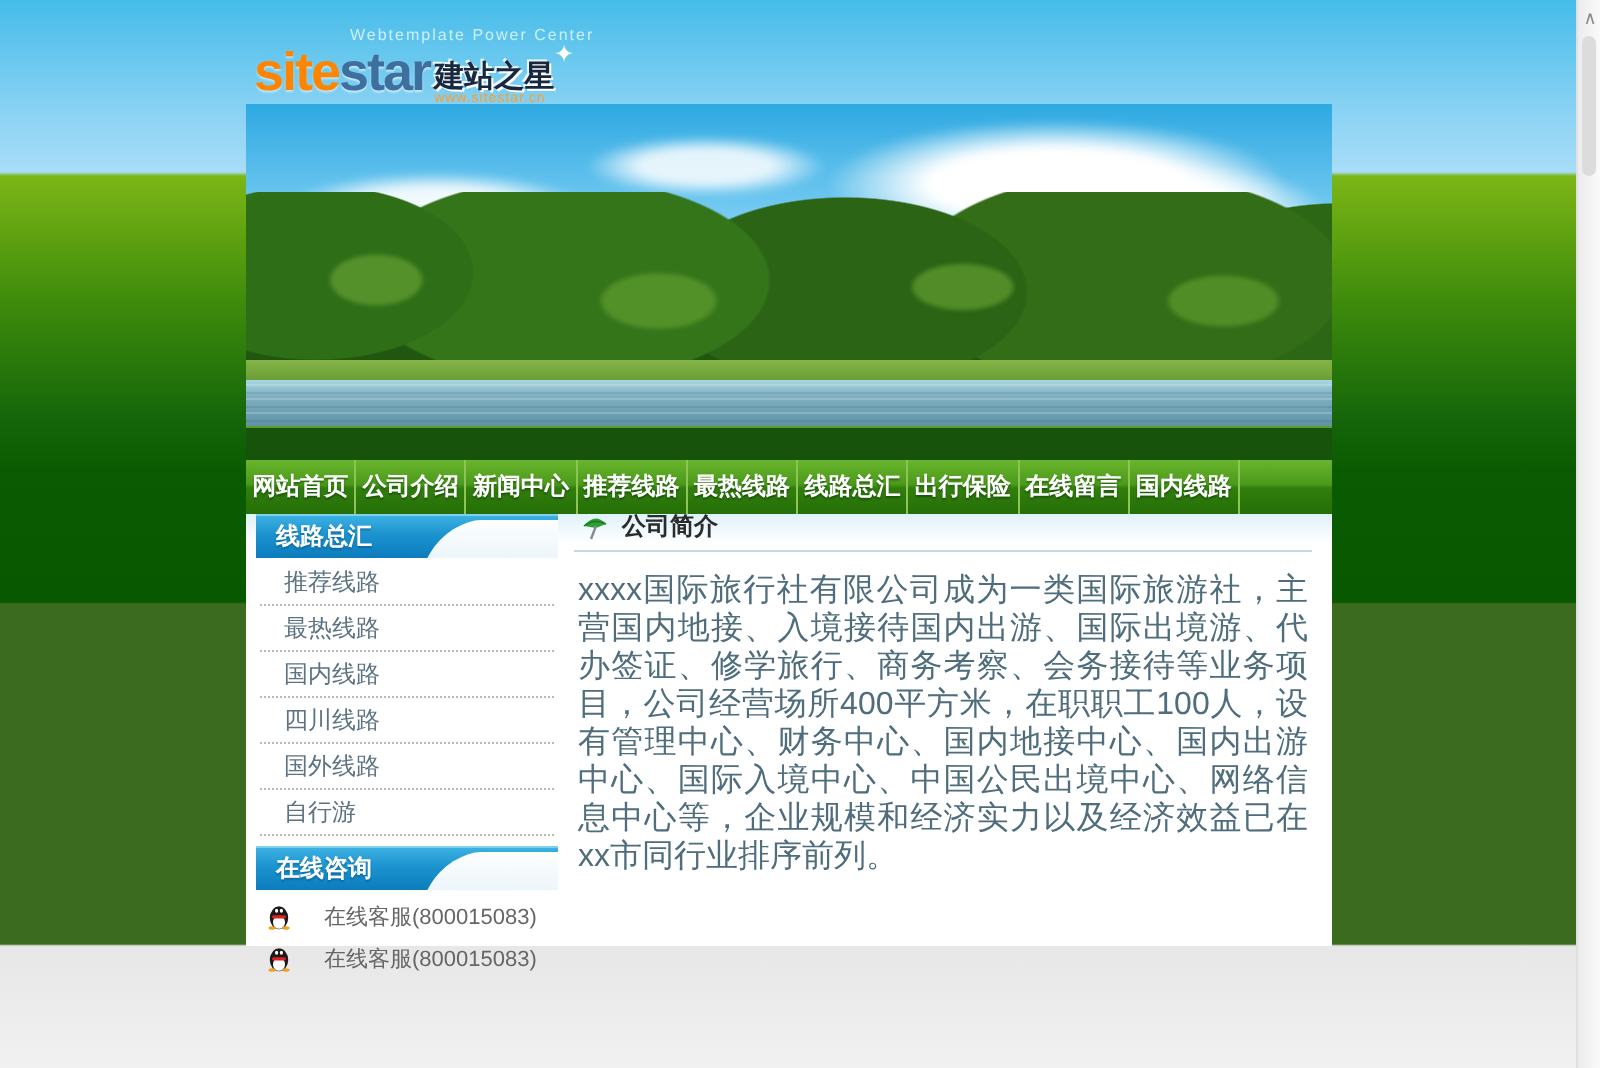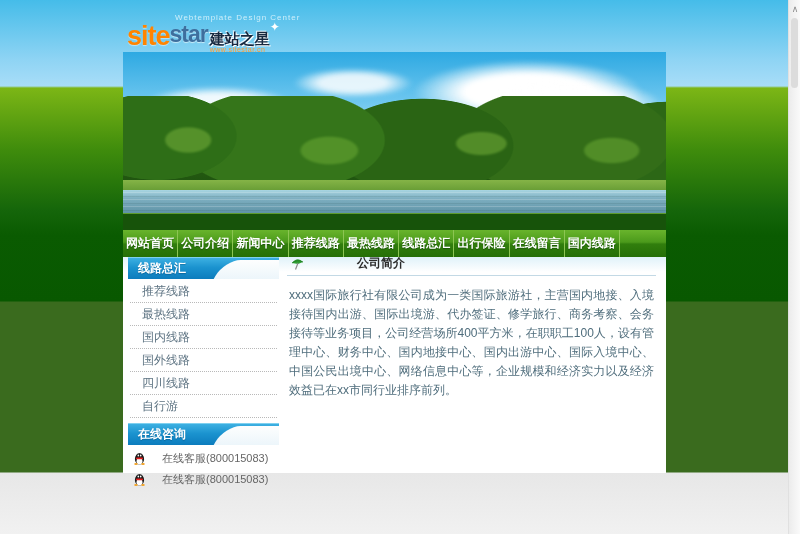--- a/index.html
+++ b/index.html
@@ -12,21 +12,21 @@
       #3a6b1e 302px, #3a6b1e 472px,
       #e7e7e7 473px, #f1f1f1 534px);
   }
 
   
   .logo { position:absolute; left:127px; top:13px; width:200px; cursor:pointer; }
   .logo .tagline { font-size:8px; color:#cdeffb; letter-spacing:1px; padding-left:48px; }
   .brandrow { display:flex; align-items:flex-start; line-height:1; margin-top:1px; }
   .brand-site { font-size:27px; font-weight:bold; letter-spacing:-1px; color:#ff8400;
     text-shadow:0 1px 1px rgba(255,255,255,.5); }
-  .brand-star { font-size:23px; font-weight:bold; letter-spacing:-1px; color:#3e6f9e;
+  .brand-star { font-size:27px; font-weight:bold; letter-spacing:-1px; color:#3e6f9e;
     text-shadow:0 1px 1px rgba(255,255,255,.6); }
   .cnblock { margin-left:2px; position:relative; }
   .brand-cn { font-size:15px; font-weight:bold; color:#17283f;
     text-shadow:1px 1px 0 #fff,-1px -1px 0 #eaf6ff; display:block; margin-top:8px; }
   .brand-url { font-size:7px; color:#ff9c2e; display:block; letter-spacing:.5px; }
   .spark { position:absolute; right:-10px; top:-2px; color:#ffffff; font-size:12px; }
 
   
   .content { position:absolute; left:123px; top:52px; width:543px; }
 
@@ -89,23 +89,23 @@
     padding-left:12px; border-bottom:1px dotted #b9b9b9; cursor:pointer; }
   .consult { margin-top:2px; }
   .qq-row { display:flex; align-items:center; gap:17px; height:15px; margin:6px 0 0 6px;
     font-size:11px; color:#666666; cursor:pointer; }
   .qq-ico { flex:0 0 auto; display:inline-block; }
 
   
   .main { flex:1; padding:4px 10px 0 4px; }
   .main-head { display:flex; align-items:center; gap:6px; height:24px;
     border-bottom:1px solid #c3d9e5; padding-left:4px; }
-  .main-title { font-size:12px; font-weight:bold; color:#2b2b2b;margin-left:46px; }
+  .main-title { font-size:12px; font-weight:bold; color:#2b2b2b; }
   .article { padding:10px 2px 0 2px; }
-  .article p { font-size:12px; line-height:19px; color:#4f6d7c; text-align:justify; }
+  .article p { font-size:16px; line-height:19px; color:#4f6d7c; text-align:justify; }
   .article p + p { margin-top:13px; }
 
   
   .footer { position:absolute; left:0; top:478px; width:788px; text-align:center; }
   .footer .f { font-size:11px; color:#4c4c4c; line-height:13.5px; }
   .footer .f1 { color:#454545; }
 
   
   .scrollbar { position:absolute; right:0; top:0; width:12px; height:534px;
     background:linear-gradient(90deg,#ececec,#fafafa); border-left:1px solid #e0e0e0; }
@@ -113,21 +113,21 @@
     color:#8a8a8a; font-size:9px; line-height:10px; text-align:center; cursor:pointer; }
   .scroll-thumb { position:absolute; top:18px; left:2px; width:7px; height:70px;
     background:#dcdcdc; border-radius:4px; cursor:grab; }
 </style>
 </head>
 <body>
 
 <div id="screen">
 
   <div class="logo">
-    <div class="tagline">Webtemplate Design Center</div>
+    <div class="tagline">Webtemplate Power Center</div>
     <div class="brandrow">
       <span class="brand-site">site</span>
       <span class="brand-star">star</span>
       <span class="cnblock">
         <span class="spark">✦</span>
         <span class="brand-cn">建站之星</span>
         <span class="brand-url">www.sitestar.cn</span>
       </span>
     </div>
   </div>
@@ -167,22 +167,22 @@
 
       <aside class="aside">
         <div class="side-head">
           <span class="swoosh"></span>
           <div class="t">线路总汇</div>
         </div>
         <div class="side-list">
           <div class="side-item">推荐线路</div>
           <div class="side-item">最热线路</div>
           <div class="side-item">国内线路</div>
+          <div class="side-item">四川线路</div>
           <div class="side-item">国外线路</div>
-          <div class="side-item">四川线路</div>
           <div class="side-item">自行游</div>
         </div>
 
         <div class="side-head consult">
           <span class="swoosh"></span>
           <div class="t">在线咨询</div>
         </div>
         <div class="qq-row">
           <svg class="qq-ico" width="11" height="13" viewBox="0 0 11 13">
             <ellipse cx="5.5" cy="7" rx="4.6" ry="5.6" fill="#1a1a1a"></ellipse>

